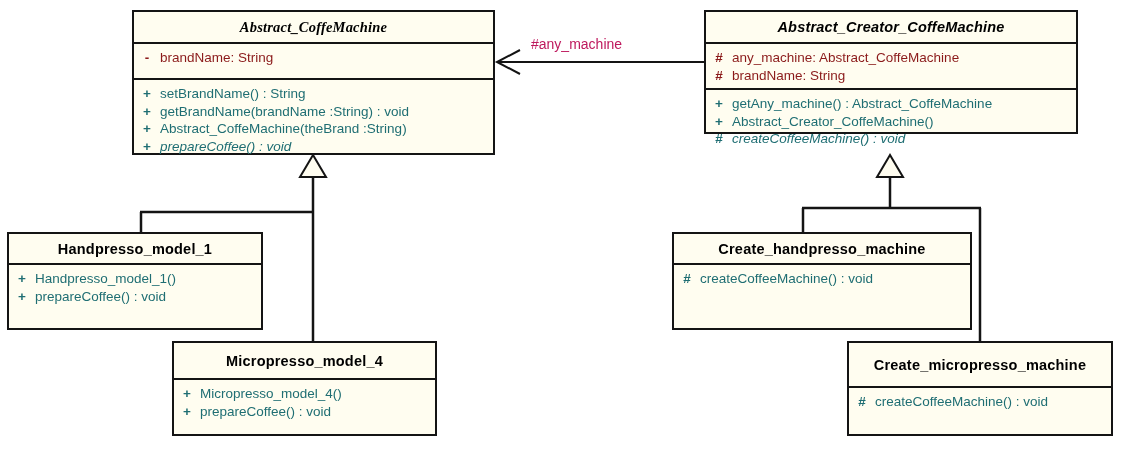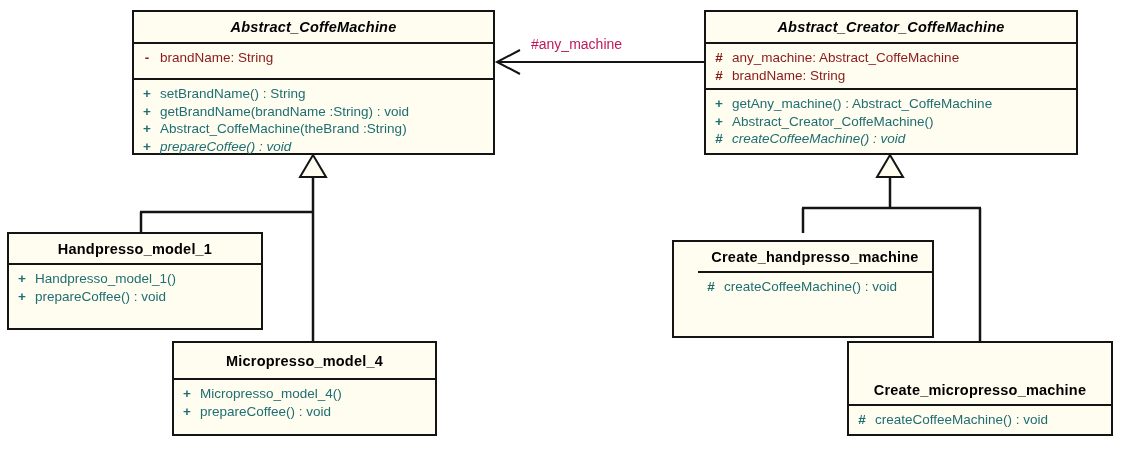--- a/index.html
+++ b/index.html
@@ -56,21 +56,21 @@
       <line x1="802" y1="208" x2="981" y2="208" stroke="#141414" stroke-width="2.5"></line>
       <line x1="803" y1="208" x2="803" y2="233" stroke="#141414" stroke-width="2.5"></line>
       <line x1="980" y1="208" x2="980" y2="342" stroke="#141414" stroke-width="2.5"></line>
       <polygon points="890,155 877,177 903,177" fill="#FFFDF0" stroke="#141414" stroke-width="2"></polygon>
     </g>
   </svg>
 
   <span class="assoc-label" style="left:531px;top:36px;">#any_machine</span>
 
   <div class="uml-class" style="left:132px;top:10px;width:363px;height:145px;">
-    <div class="uml-title abstract" style="height:30px;">Abstract_CoffeMachine</div>
+    <div class="uml-title abstract" style="height:30px;font-family:Liberation Serif, serif;">Abstract_CoffeMachine</div>
     <div class="compartment" style="height:36px;">
       <div class="member attr">
         <span class="vis">-</span>
         <span class="mtext">brandName:  String</span>
       </div>
     </div>
     <div class="compartment" style="height:75px;">
       <div class="member meth">
         <span class="vis">+</span>
         <span class="mtext">setBrandName() : String</span>
@@ -83,21 +83,21 @@
         <span class="vis">+</span>
         <span class="mtext">Abstract_CoffeMachine(theBrand :String)</span>
       </div>
       <div class="member meth">
         <span class="vis">+</span>
         <span class="mtext abstract-op">prepareCoffee() : void</span>
       </div>
     </div>
   </div>
 
-  <div class="uml-class" style="left:704px;top:10px;width:374px;height:145px;">
+  <div class="uml-class" style="left:704px;top:10px;width:374px;height:124px;">
     <div class="uml-title abstract" style="height:30px;">Abstract_Creator_CoffeMachine</div>
     <div class="compartment" style="height:46px;">
       <div class="member attr">
         <span class="vis">#</span>
         <span class="mtext">any_machine:  Abstract_CoffeMachine</span>
       </div>
       <div class="member attr">
         <span class="vis">#</span>
         <span class="mtext">brandName:  String</span>
       </div>
@@ -139,32 +139,32 @@
         <span class="vis">+</span>
         <span class="mtext">Micropresso_model_4()</span>
       </div>
       <div class="member meth">
         <span class="vis">+</span>
         <span class="mtext">prepareCoffee() : void</span>
       </div>
     </div>
   </div>
 
-  <div class="uml-class" style="left:672px;top:240px;width:262px;height:98px;padding-left:24px;">
+  <div class="uml-class" style="left:672px;top:232px;width:300px;height:98px;">
     <div class="uml-title" style="height:29px;">Create_handpresso_machine</div>
     <div class="compartment" style="height:65px;">
       <div class="member meth">
         <span class="vis">#</span>
         <span class="mtext">createCoffeeMachine() : void</span>
       </div>
     </div>
   </div>
 
   <div class="uml-class" style="left:847px;top:341px;width:266px;height:95px;">
-    <div class="uml-title" style="height:29px;margin-top:32px;">Create_micropresso_machine</div>
+    <div class="uml-title" style="height:43px;">Create_micropresso_machine</div>
     <div class="compartment" style="height:62px;">
       <div class="member meth">
         <span class="vis">#</span>
         <span class="mtext">createCoffeeMachine() : void</span>
       </div>
     </div>
   </div>
 
 </div>
 

